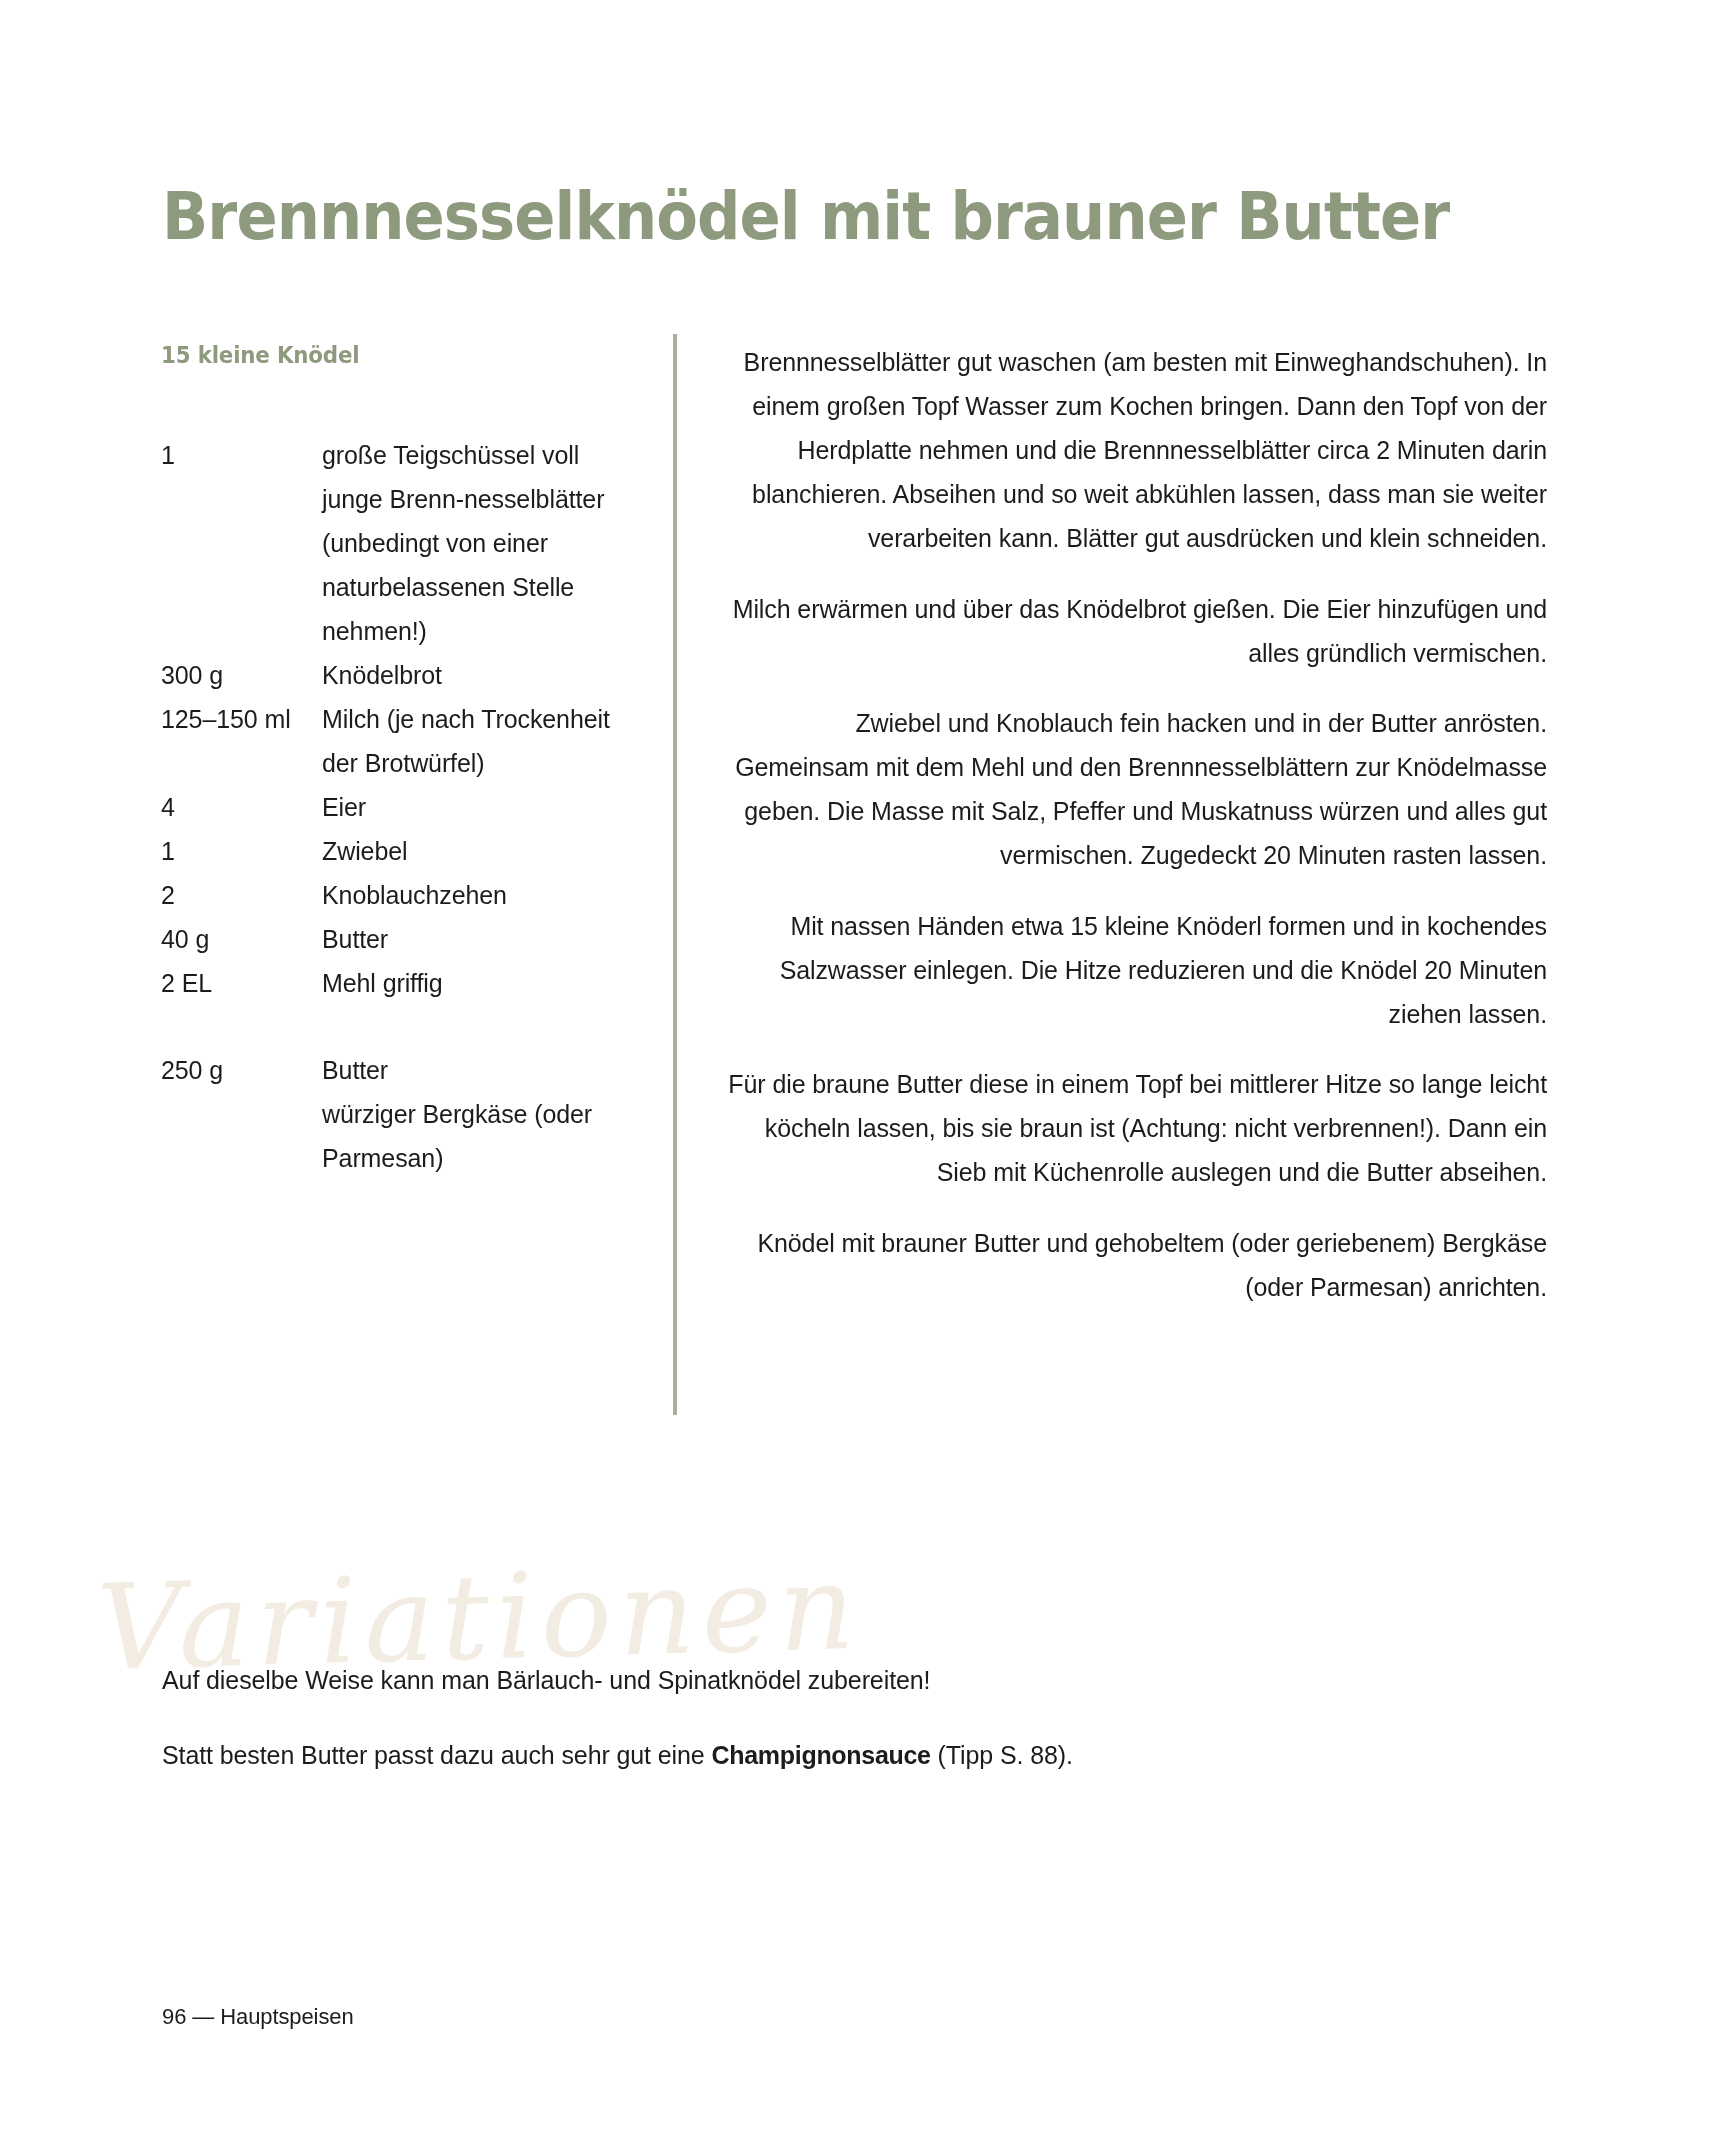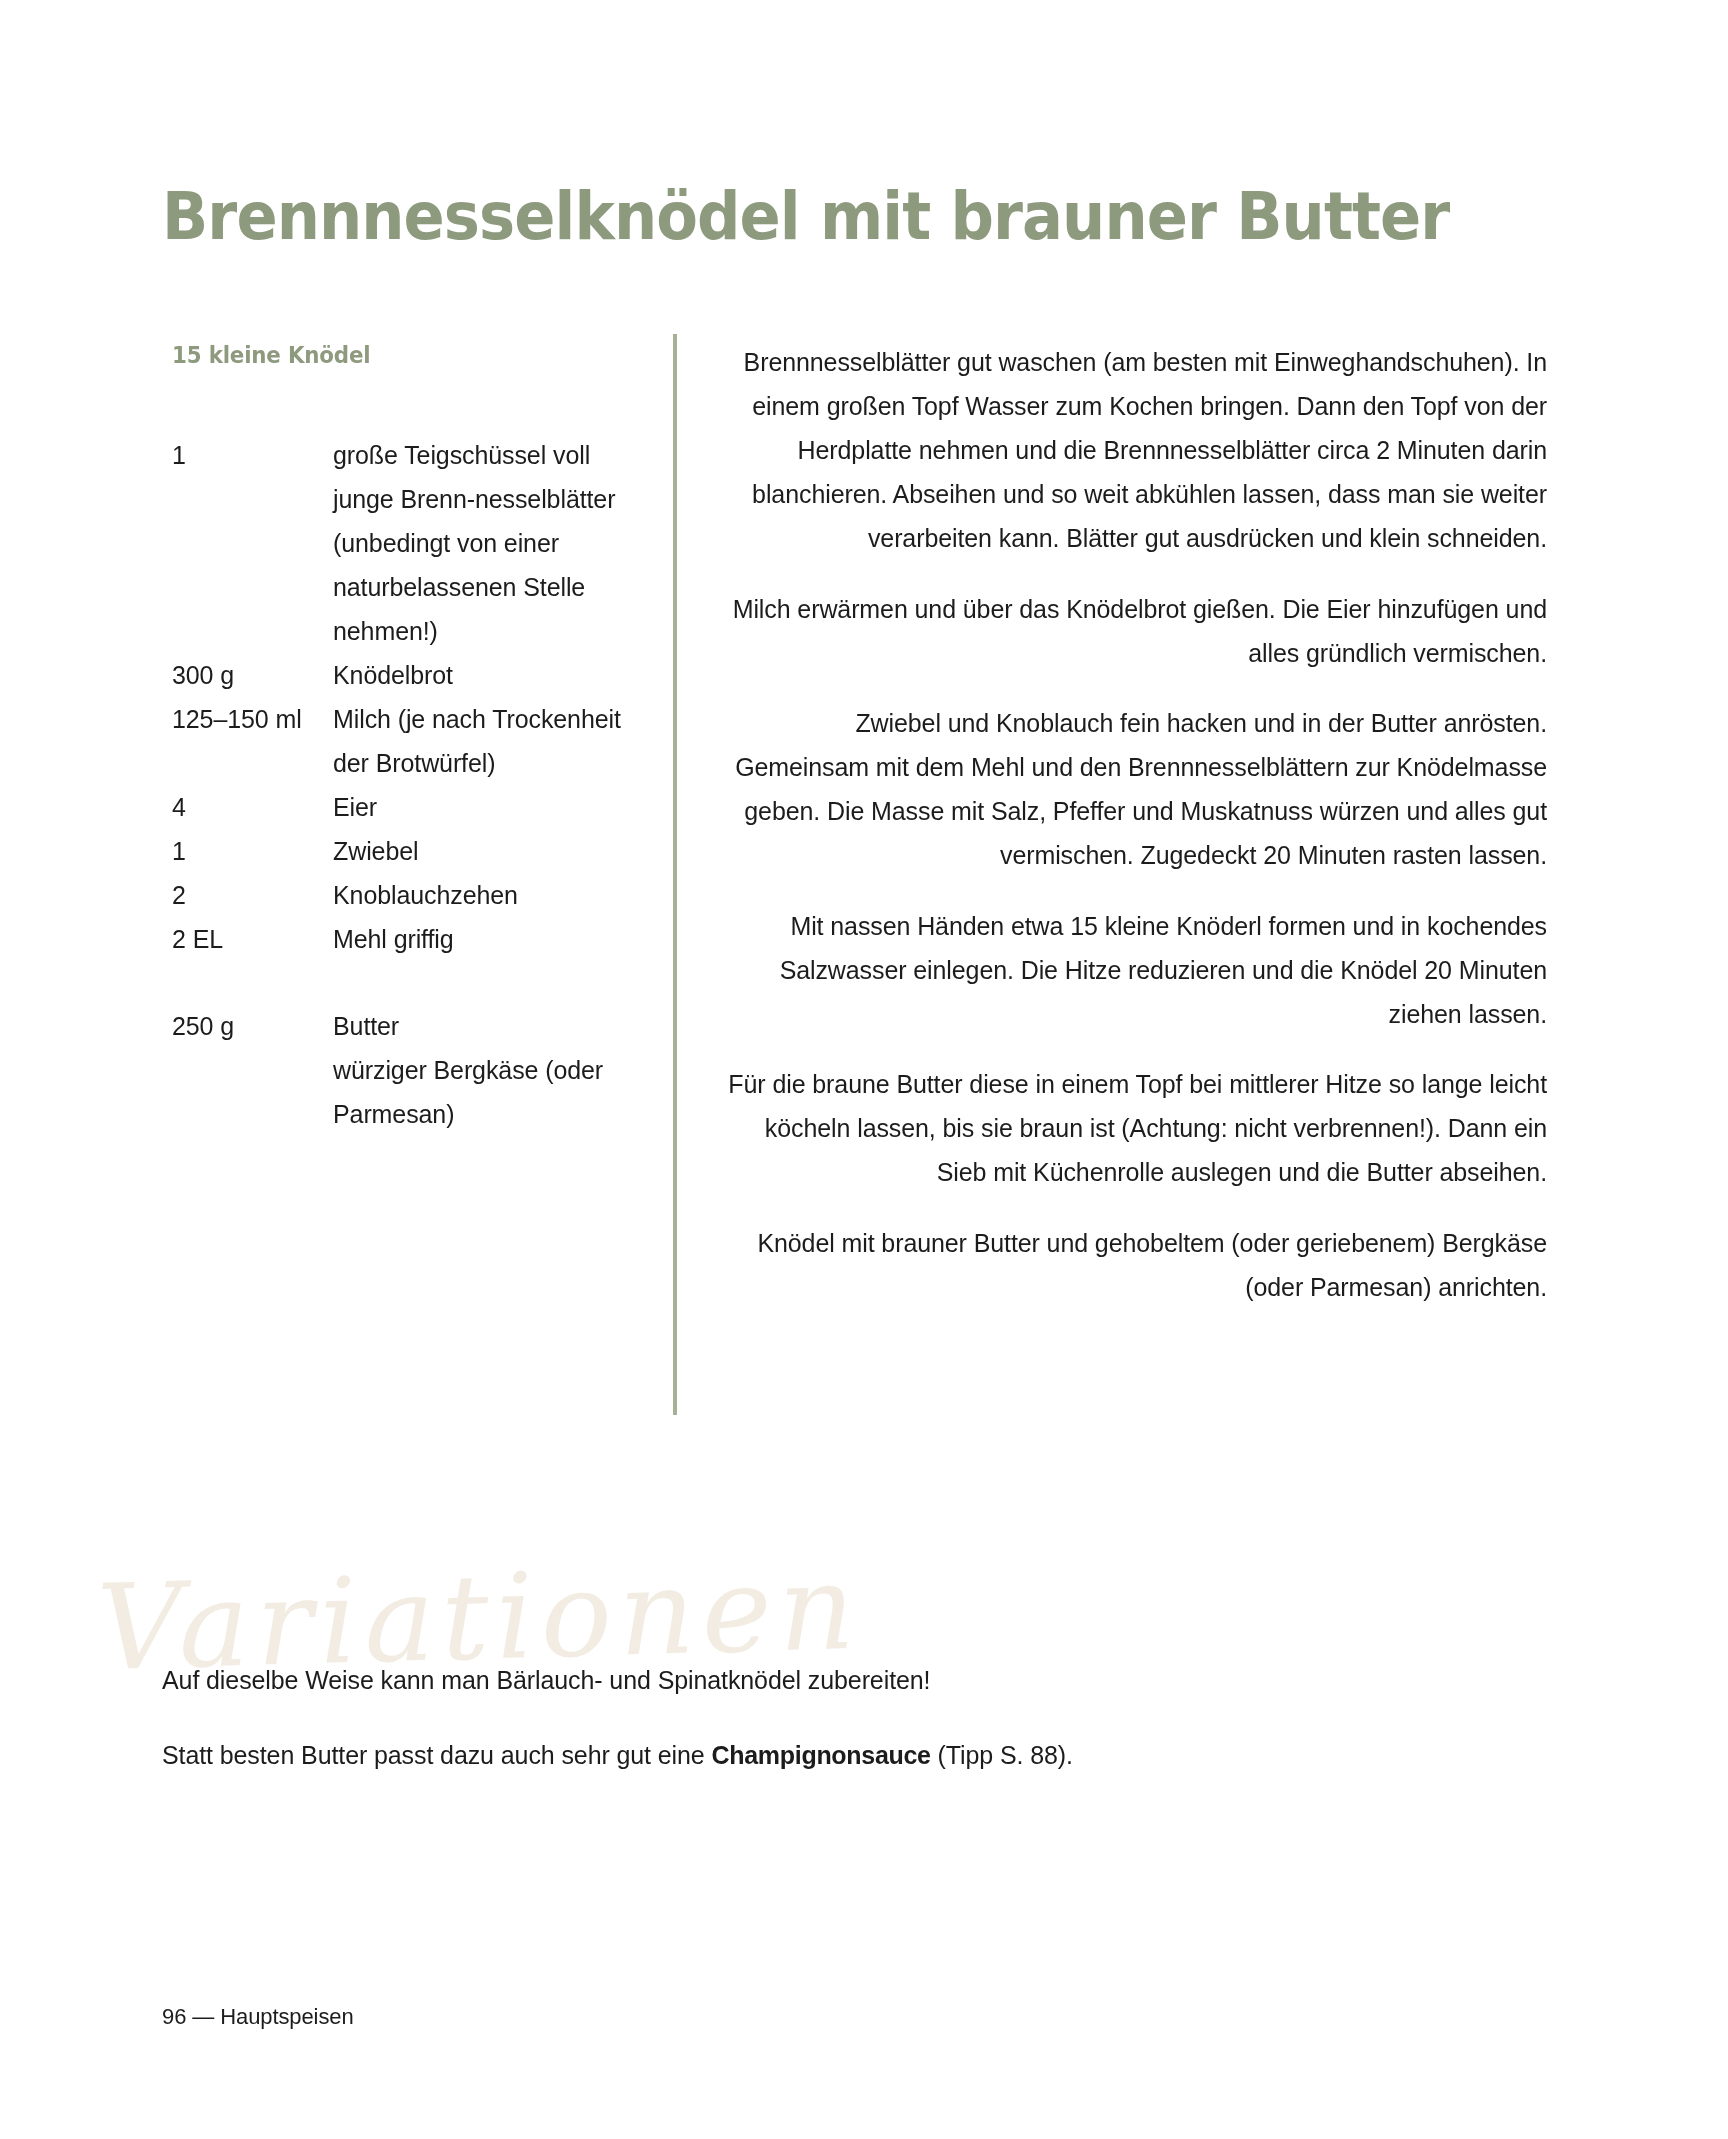--- a/index.html
+++ b/index.html
@@ -33,21 +33,21 @@
     letter-spacing: -1px;
     color: #8e9a7e;
     transform: scaleX(0.92);
     transform-origin: left top;
     white-space: nowrap;
   }
 
   
   .col-left {
     position: absolute;
-    left: 172px;
+    left: 161px;
     top: 341px;
     width: 460px;
   }
   .col-right {
     position: absolute;
     left: 725px;
     top: 340px;
     width: 822px;
   }
   .col-rule {
@@ -199,20 +199,24 @@
         </tr>
         <tr>
           <td class="ing-qty">1</td>
           <td class="ing-name">Zwiebel</td>
         </tr>
         <tr>
           <td class="ing-qty">2</td>
           <td class="ing-name">Knoblauchzehen</td>
         </tr>
         <tr>
+          <td class="ing-qty">40 g</td>
+          <td class="ing-name">Butter</td>
+        </tr>
+        <tr>
           <td class="ing-qty">2 EL</td>
           <td class="ing-name">Mehl griffig</td>
         </tr>
 
         <tr class="ing-gap">
             <td></td>
             <td></td>
           </tr>
 
         <tr>

